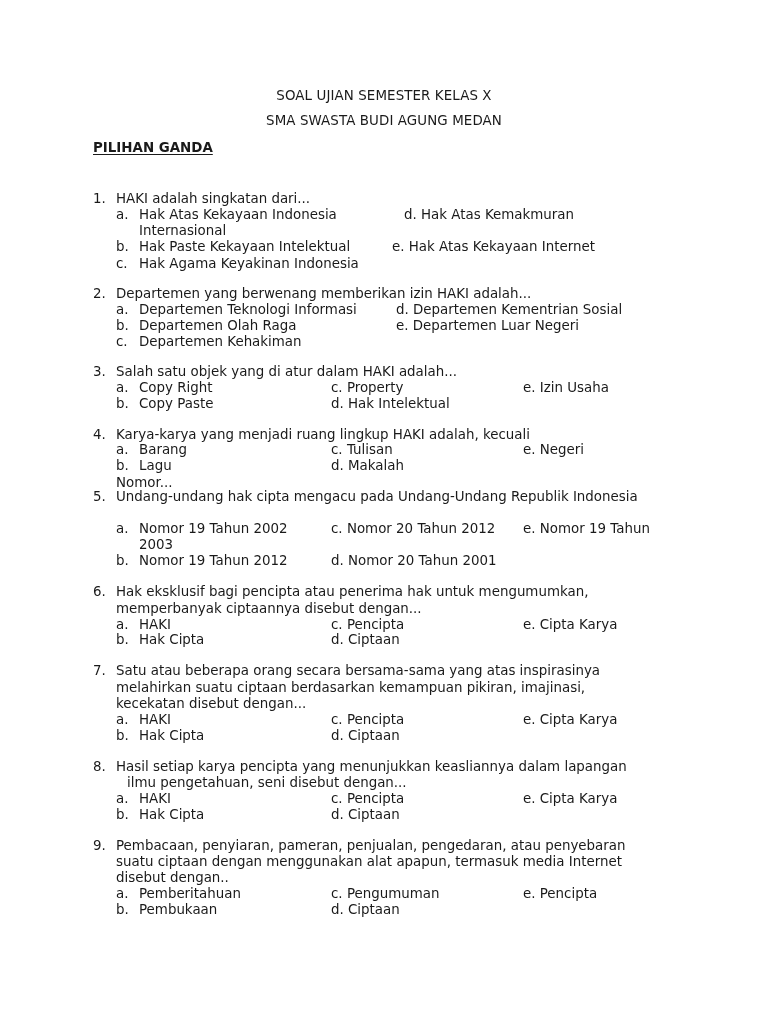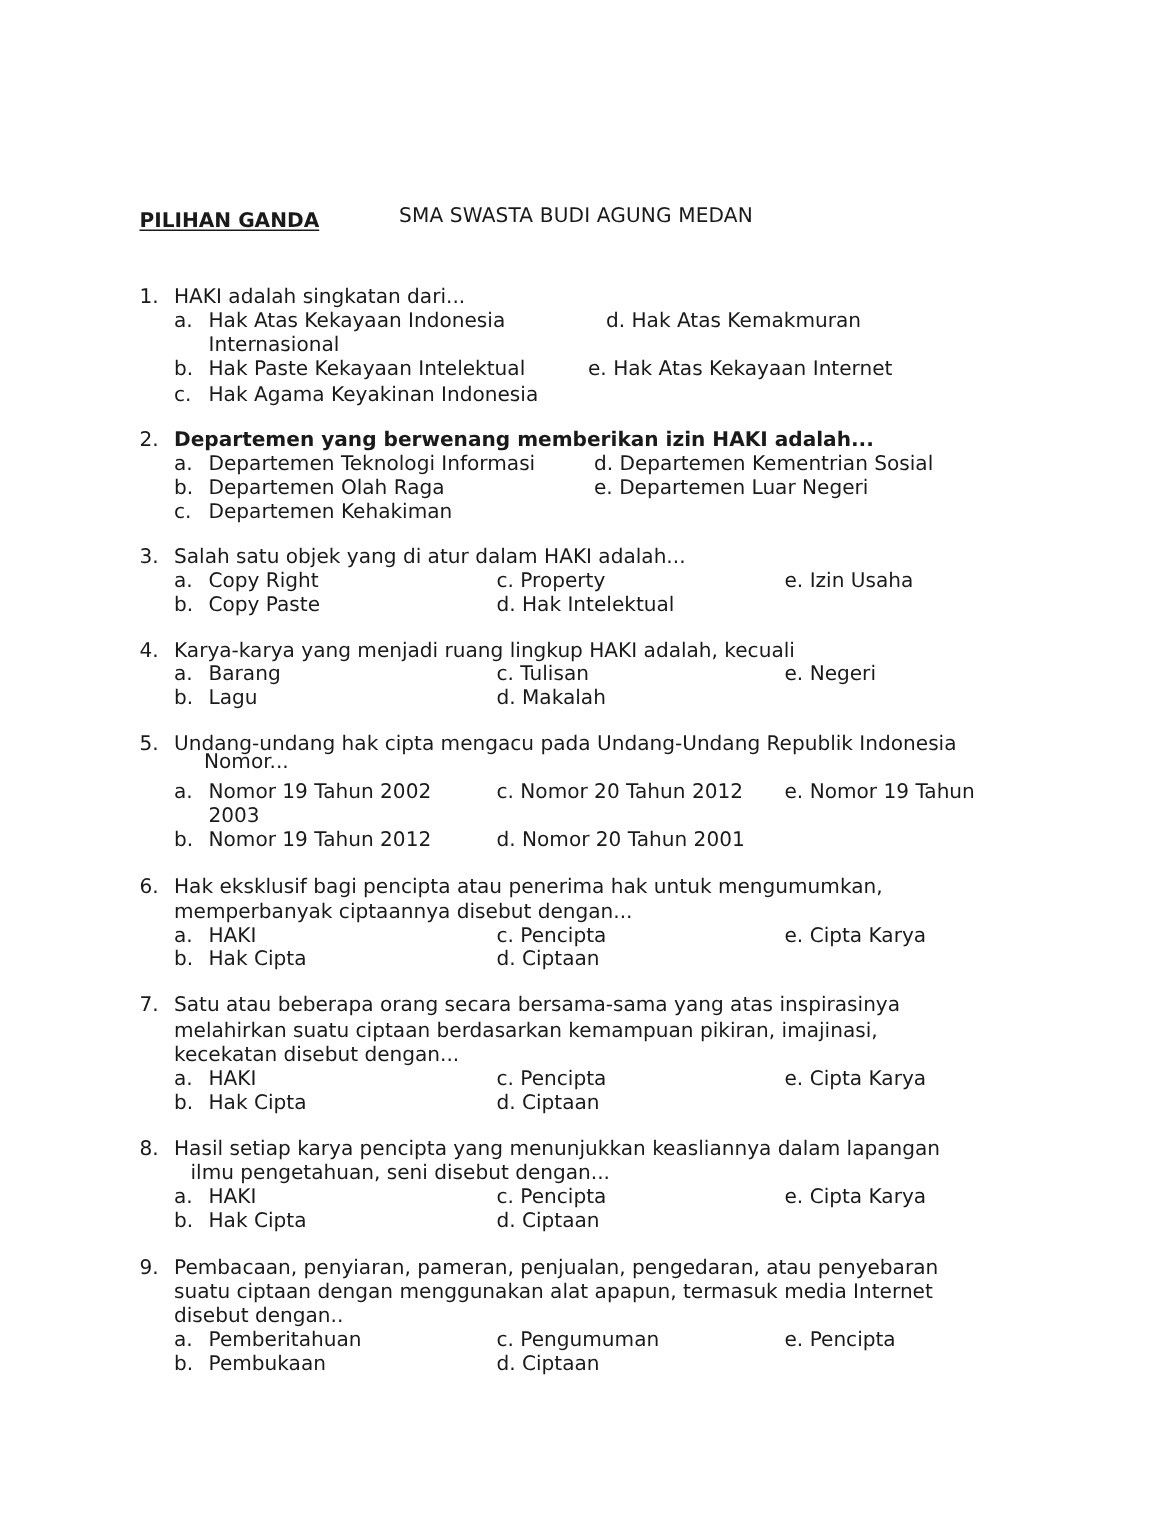--- a/index.html
+++ b/index.html
@@ -66,40 +66,41 @@
       white-space: nowrap;
       line-height: 16px;
       left: 139px;
     }
   </style>
 </head>
 <body>
 
 <div class="page">
 
-  <div class="title" style="top:113px;margin-top:24px;">SMA SWASTA BUDI AGUNG MEDAN</div>
+  <div class="title" style="top:88px;">SOAL UJIAN SEMESTER KELAS X</div>
+  <div class="title" style="top:113px;">SMA SWASTA BUDI AGUNG MEDAN</div>
   <div class="section-heading" style="top:140px;">PILIHAN GANDA</div>
 
   <div>
     <span class="qnum" style="top:191px;">1.</span>
     <span class="line qtext" style="top:191px;">HAKI adalah singkatan dari...</span>
     <span class="opt-letter" style="top:207px;">a.</span>
     <span class="opt-text" style="top:207px;">Hak Atas Kekayaan Indonesia</span>
     <span class="opt-text" style="top:223px;">Internasional</span>
     <span class="line" style="top:207px; left:404px;">d. Hak Atas Kemakmuran</span>
     <span class="opt-letter" style="top:239px;">b.</span>
     <span class="opt-text" style="top:239px;">Hak Paste Kekayaan Intelektual</span>
     <span class="line" style="top:239px; left:392px;">e. Hak Atas Kekayaan Internet</span>
     <span class="opt-letter" style="top:256px;">c.</span>
     <span class="opt-text" style="top:256px;">Hak Agama Keyakinan Indonesia</span>
   </div>
 
   <div>
     <span class="qnum" style="top:286px;">2.</span>
-    <span class="line qtext" style="top:286px;font-weight:bold;">Departemen yang berwenang memberikan izin HAKI adalah...</span>
+    <span class="line qtext" style="top:286px;">Departemen yang berwenang memberikan izin HAKI adalah...</span>
     <span class="opt-letter" style="top:302px;">a.</span>
     <span class="opt-text" style="top:302px;">Departemen Teknologi Informasi</span>
     <span class="line" style="top:302px; left:396px;">d. Departemen Kementrian Sosial</span>
     <span class="opt-letter" style="top:318px;">b.</span>
     <span class="opt-text" style="top:318px;">Departemen Olah Raga</span>
     <span class="line" style="top:318px; left:396px;">e. Departemen Luar Negeri</span>
     <span class="opt-letter" style="top:334px;">c.</span>
     <span class="opt-text" style="top:334px;">Departemen Kehakiman</span>
   </div>
 
@@ -123,21 +124,21 @@
     <span class="line" style="top:442px; left:331px;">c. Tulisan</span>
     <span class="line" style="top:442px; left:523px;">e. Negeri</span>
     <span class="opt-letter" style="top:458px;">b.</span>
     <span class="opt-text" style="top:458px;">Lagu</span>
     <span class="line" style="top:458px; left:331px;">d. Makalah</span>
   </div>
 
   <div>
     <span class="qnum" style="top:489px;">5.</span>
     <span class="line qtext" style="top:489px;">Undang-undang hak cipta mengacu pada Undang-Undang Republik Indonesia</span>
-    <span class="line qtext" style="top:501px;margin-left:20px;">Nomor...</span>
+    <span class="line qtext" style="top:475px;">Nomor...</span>
     <span class="opt-letter" style="top:521px;">a.</span>
     <span class="opt-text" style="top:521px;">Nomor 19 Tahun 2002</span>
     <span class="line" style="top:521px; left:331px;">c. Nomor 20 Tahun 2012</span>
     <span class="line" style="top:521px; left:523px;text-align:center;">e. Nomor 19 Tahun</span>
     <span class="opt-text" style="top:537px;">2003</span>
     <span class="opt-letter" style="top:553px;">b.</span>
     <span class="opt-text" style="top:553px;">Nomor 19 Tahun 2012</span>
     <span class="line" style="top:553px; left:331px;">d. Nomor 20 Tahun 2001</span>
   </div>
 

